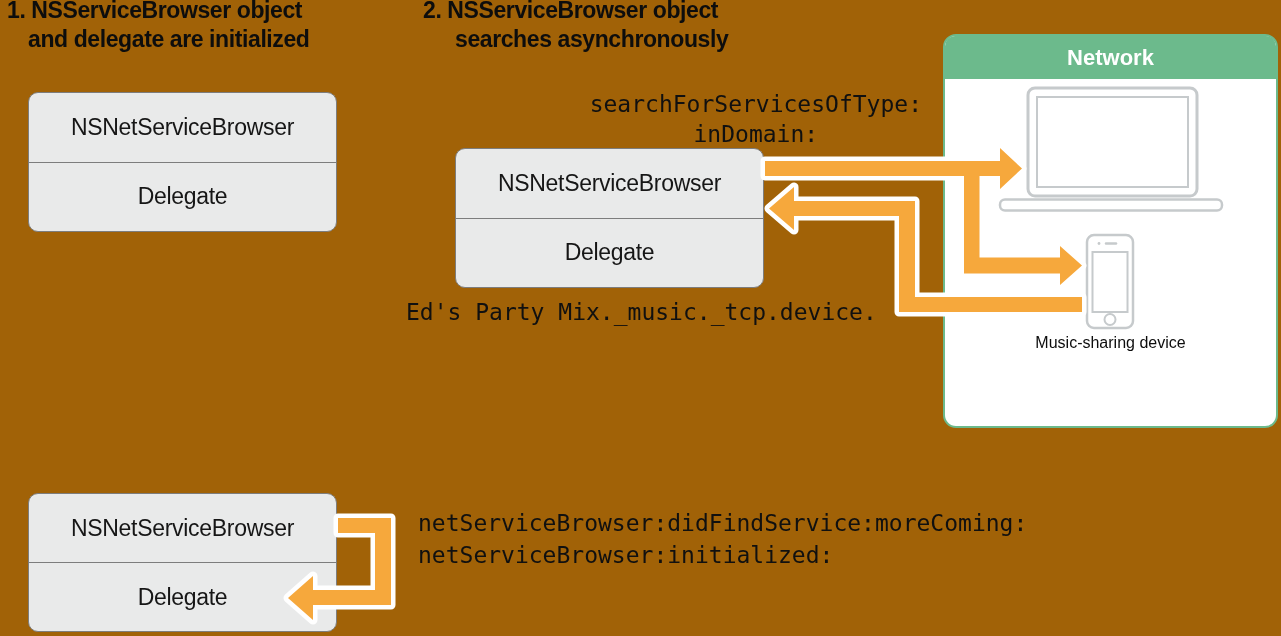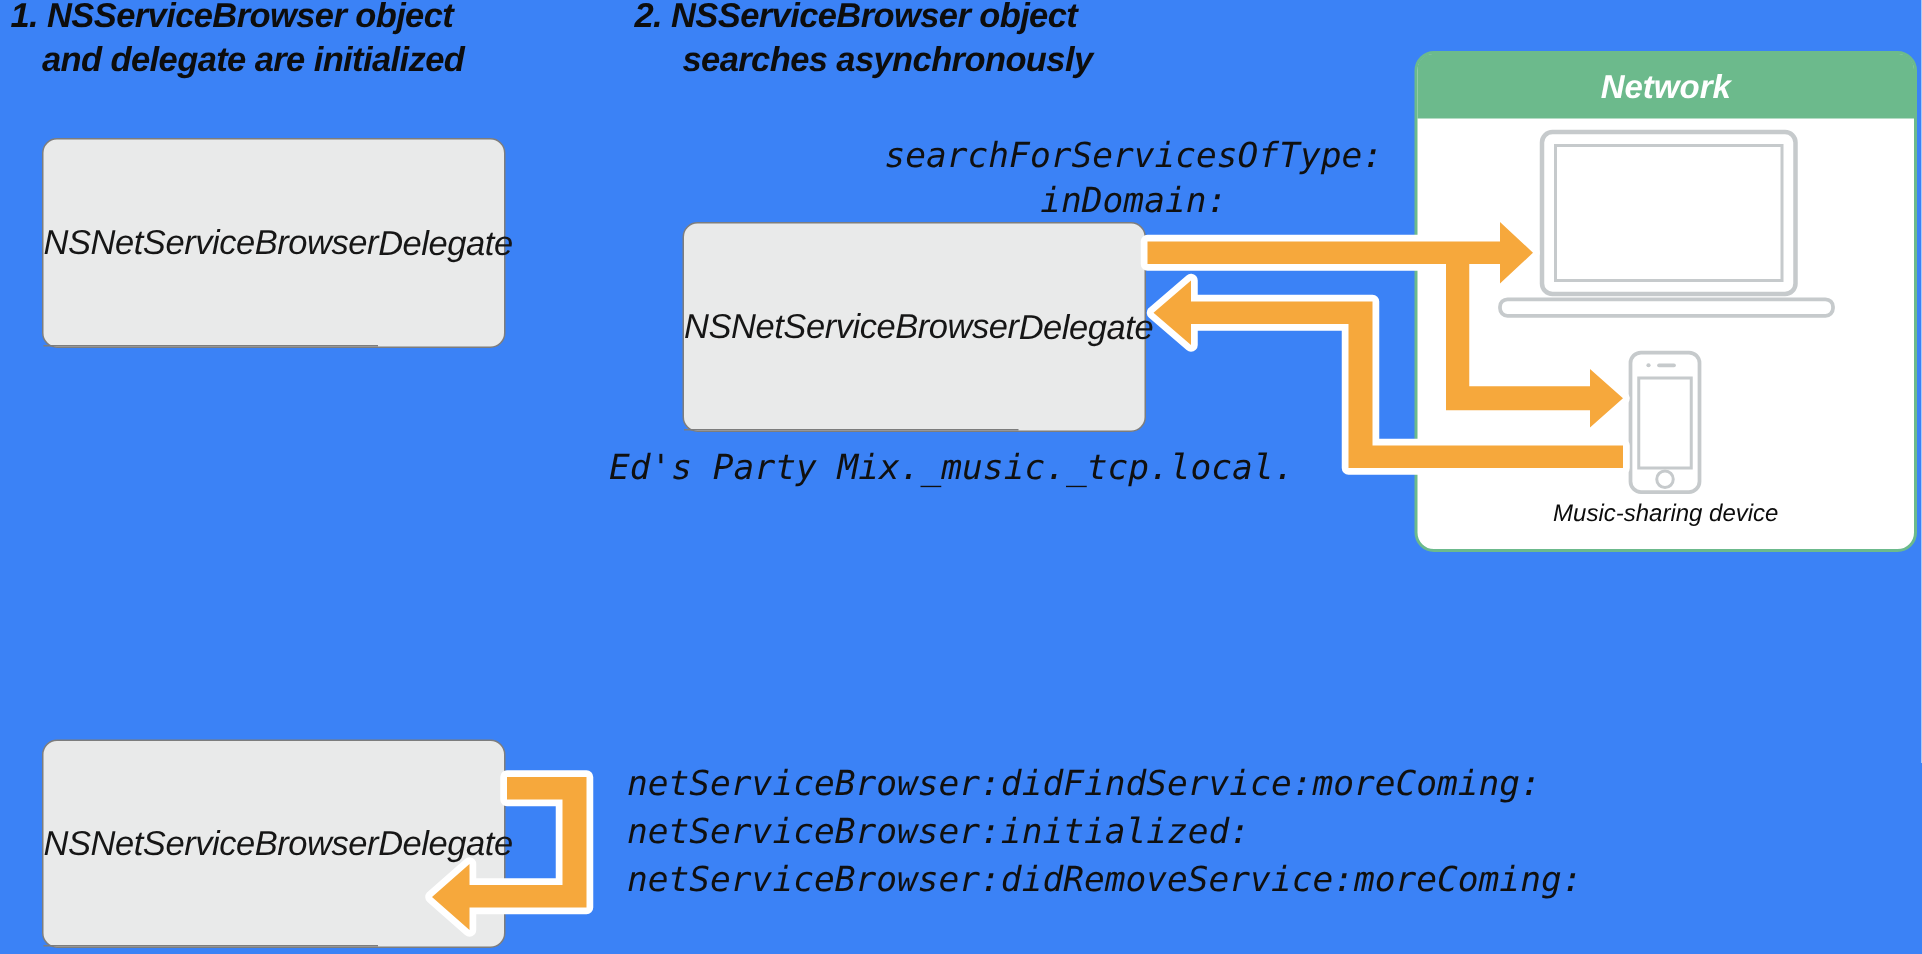--- a/index.html
+++ b/index.html
@@ -1,45 +1,45 @@
 <!DOCTYPE html>
 <html style="--orange: #F6A83C; --green: #6CBA8C; --box_fill: #E9EAEA; --box_border: #7D7D7D; --device_stroke: #C6CACC; --text: #111111;"><head>
 <meta charset="utf-8">
 <style>
   html,body{margin:0;padding:0;background:#ffffff;}
   #canvas{
-    position:relative;width:1281px;height:636px;background:#3b82f6;overflow:hidden;
-    font-family:"Liberation Sans",sans-serif;color:var(--text,#111);font-style:italic;
+    position:relative;width:1281px;height:636px;background:#a16207;overflow:hidden;
+    font-family:"Liberation Sans",sans-serif;color:var(--text,#111);
   }
   .abs{position:absolute;}
   .step-title{
     font-weight:bold;font-size:23px;line-height:29px;letter-spacing:-0.4px;color:#0d0d0d;
   }
   .title-indent{padding-left:21px;}
   .title-indent2{padding-left:32px;}
   
   .obj-box{
     position:absolute;width:309px;box-sizing:border-box;
     background:var(--box_fill,#E9EAEA);
     border:1.5px solid var(--box_border,#7d7d7d);
     border-radius:10px;
-    display:flex;flex-direction:row;
+    display:flex;flex-direction:column;
   }
   .obj-cell{
     flex:1;display:flex;align-items:center;justify-content:center;
     font-size:23px;letter-spacing:-0.3px;color:#161616;
   }
   .obj-cell.top{border-bottom:1.5px solid var(--box_border,#7d7d7d);}
   .mono{
     font-family:"DejaVu Sans Mono",monospace;font-size:23px;line-height:30px;color:#101010;
   }
   .mono-methods{line-height:32px;}
   
   #network-panel{
-    left:943px;top:34px;width:335px;height:334px;box-sizing:border-box;
+    left:943px;top:34px;width:335px;height:394px;box-sizing:border-box;
     border:2px solid var(--green,#6CBA8C);border-radius:13px;background:#fff;
   }
   #network-header{
     height:43px;background:var(--green,#6CBA8C);
     border-radius:10px 10px 0 0;
     display:flex;align-items:center;justify-content:center;
     color:#ffffff;font-weight:bold;font-size:22px;
   }
   #device-label{
     left:943px;top:334px;width:335px;text-align:center;
@@ -76,39 +76,38 @@
   <div class="abs mono" style="right:359px;top:89px;text-align:center;">
     <div>searchForServicesOfType:</div>
     <div>inDomain:</div>
   </div>
 
   <div class="obj-box" style="left:455px;top:148px;height:140px;">
     <div class="obj-cell top">NSNetServiceBrowser</div>
     <div class="obj-cell">Delegate</div>
   </div>
 
-  <div class="abs mono" style="left:406px;top:297px;">Ed's Party Mix._music._tcp.local.</div>
+  <div class="abs mono" style="left:406px;top:297px;">Ed's Party Mix._music._tcp.device.</div>
 
   <div class="abs" id="network-panel">
     <div id="network-header">
       <span>Network</span>
     </div>
   </div>
   <div class="abs" id="device-label">Music-sharing device</div>
 
 
   <div class="obj-box" style="left:28px;top:493px;height:139px;">
     <div class="obj-cell top">NSNetServiceBrowser</div>
     <div class="obj-cell">Delegate</div>
   </div>
 
   <div class="abs mono mono-methods" style="left:418px;top:507px;">
     <div>netServiceBrowser:didFindService:moreComing:</div>
     <div>netServiceBrowser:initialized:</div>
-    <div>netServiceBrowser:didRemoveService:moreComing:</div>
   </div>
 
   <svg id="overlay" class="abs" width="1281" height="636" viewBox="0 0 1281 636">
 
     <g>
       <rect class="device" x="1028" y="88" width="169" height="108" rx="7" stroke-width="3"></rect>
       <rect class="device" x="1037" y="97" width="151" height="90" stroke-width="2"></rect>
       <rect class="device" x="1000" y="199.5" width="222" height="11" rx="5" stroke-width="2.5"></rect>
     </g>
 

